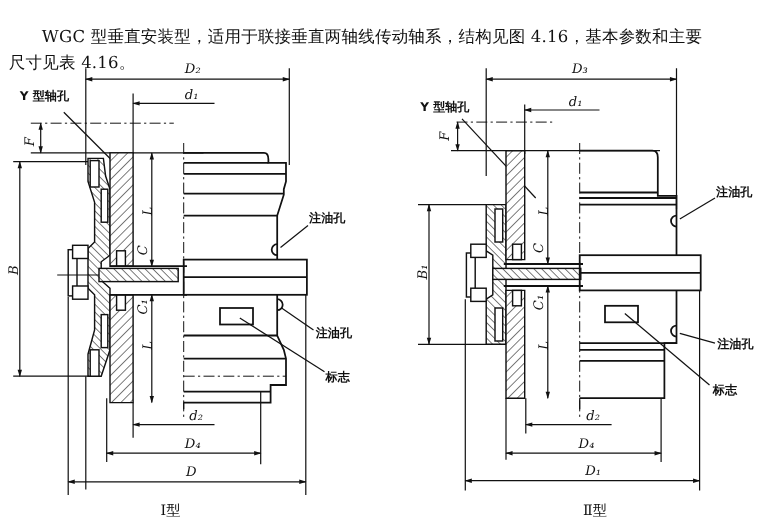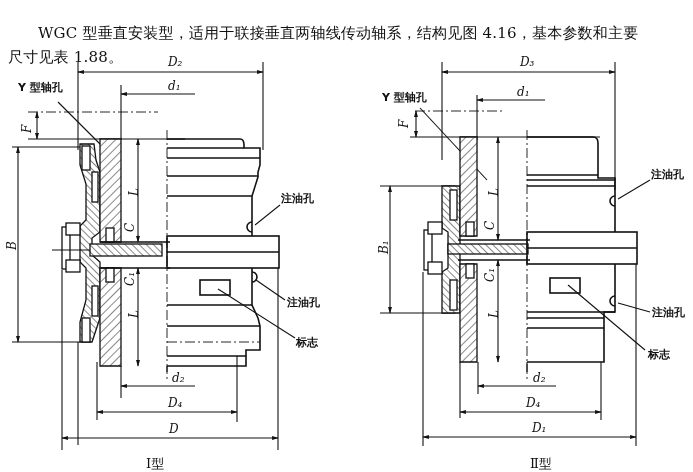--- a/index.html
+++ b/index.html
@@ -16,21 +16,21 @@
   .cl  { stroke:#111; stroke-width:0.9; stroke-dasharray:10 3 2 3; fill:none; }
   .hat { fill:url(#hatch); stroke:#111; stroke-width:1.3; }
   .hat2 { fill:url(#hatch2); stroke:#111; stroke-width:1.3; }
   .wht { fill:#fff; stroke:#111; stroke-width:1.3; }
 </style>
 </head>
 <body>
 
 <div class="para">
   <div>WGC 型垂直安装型，适用于联接垂直两轴线传动轴系，结构见图 4.16，基本参数和主要</div>
-  <div style="text-indent:0">尺寸见表 1.88。</div>
+  <div style="text-indent:0">尺寸见表 4.16。</div>
 </div>
 
 <svg width="693" height="472" viewBox="0 0 693 472">
   <defs>
     <marker id="arr" viewBox="0 0 10 10" refX="9" refY="5" markerWidth="8" markerHeight="6" orient="auto-start-reverse">
       <path d="M0,2 L10,5 L0,8 z" fill="#111"></path>
     </marker>
     <pattern id="hatch" width="6" height="6" patternUnits="userSpaceOnUse" patternTransform="rotate(45)">
       <rect width="6" height="6" fill="#fff"></rect>
       <line x1="0" y1="0" x2="0" y2="6" stroke="#111" stroke-width="1"></line>

